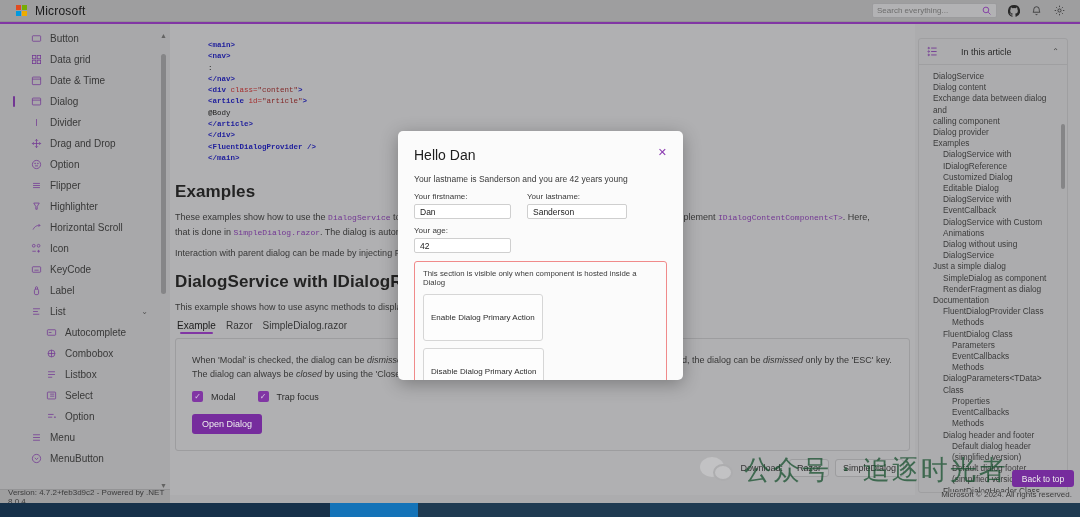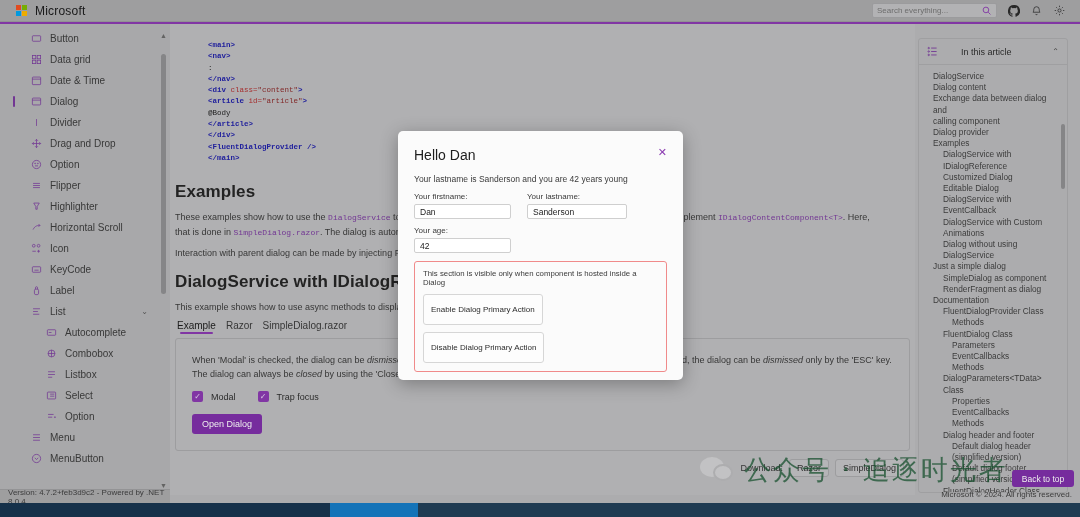--- a/index.html
+++ b/index.html
@@ -181,21 +181,21 @@
     width:97px; height:15px; border:1px solid #cfcfcf; background:#fff; border-radius:2px;
     font-size:8.5px; color:#222; padding:0 5px; font-family:"Liberation Sans",sans-serif; outline:none;
   }
   .f-input.wide{ width:100px; }
   .redbox{
     margin:8px 16px 0 16px; border:1px solid #f08a8a; border-radius:3px; padding:7px 8px 8px 8px;
   }
   .redbox-t{ font-size:7.8px; color:#3a3a3a; }
   .rb-btn{
     display:block; margin-top:7px; border:1px solid #d6d6d6; background:#fdfdfd;
-    border-radius:3px; font-size:8px; color:#2c2c2c; padding:10px 7px;
+    border-radius:3px; font-size:8px; color:#2c2c2c; padding:18px 7px;
     font-family:"Liberation Sans",sans-serif; text-align:left;
   }
   .dlg-foot{ display:flex; justify-content:flex-end; gap:7px; padding:10px 16px 0 16px;}
   .d-yes{ background:#9a33c9; color:#fff; border:0; font-size:8.5px; padding:4px 9px; border-radius:3px; font-family:"Liberation Sans",sans-serif;}
   .d-no{ background:#fdfdfd; color:#2c2c2c; border:1px solid #d6d6d6; font-size:8.5px; padding:4px 9px; border-radius:3px; font-family:"Liberation Sans",sans-serif;}
 </style>
 </head>
 <body>
 
 <div id="app">

